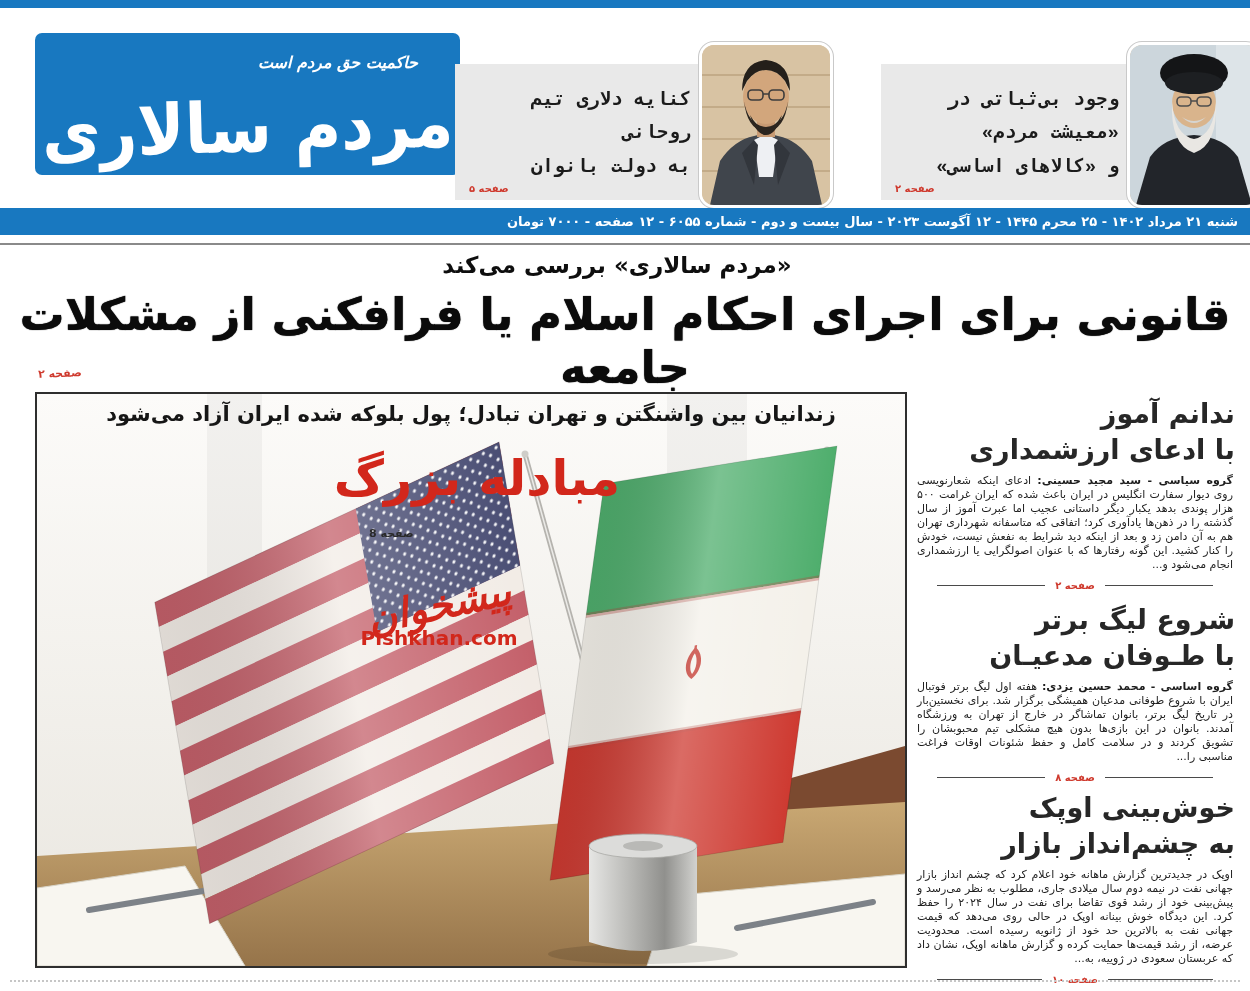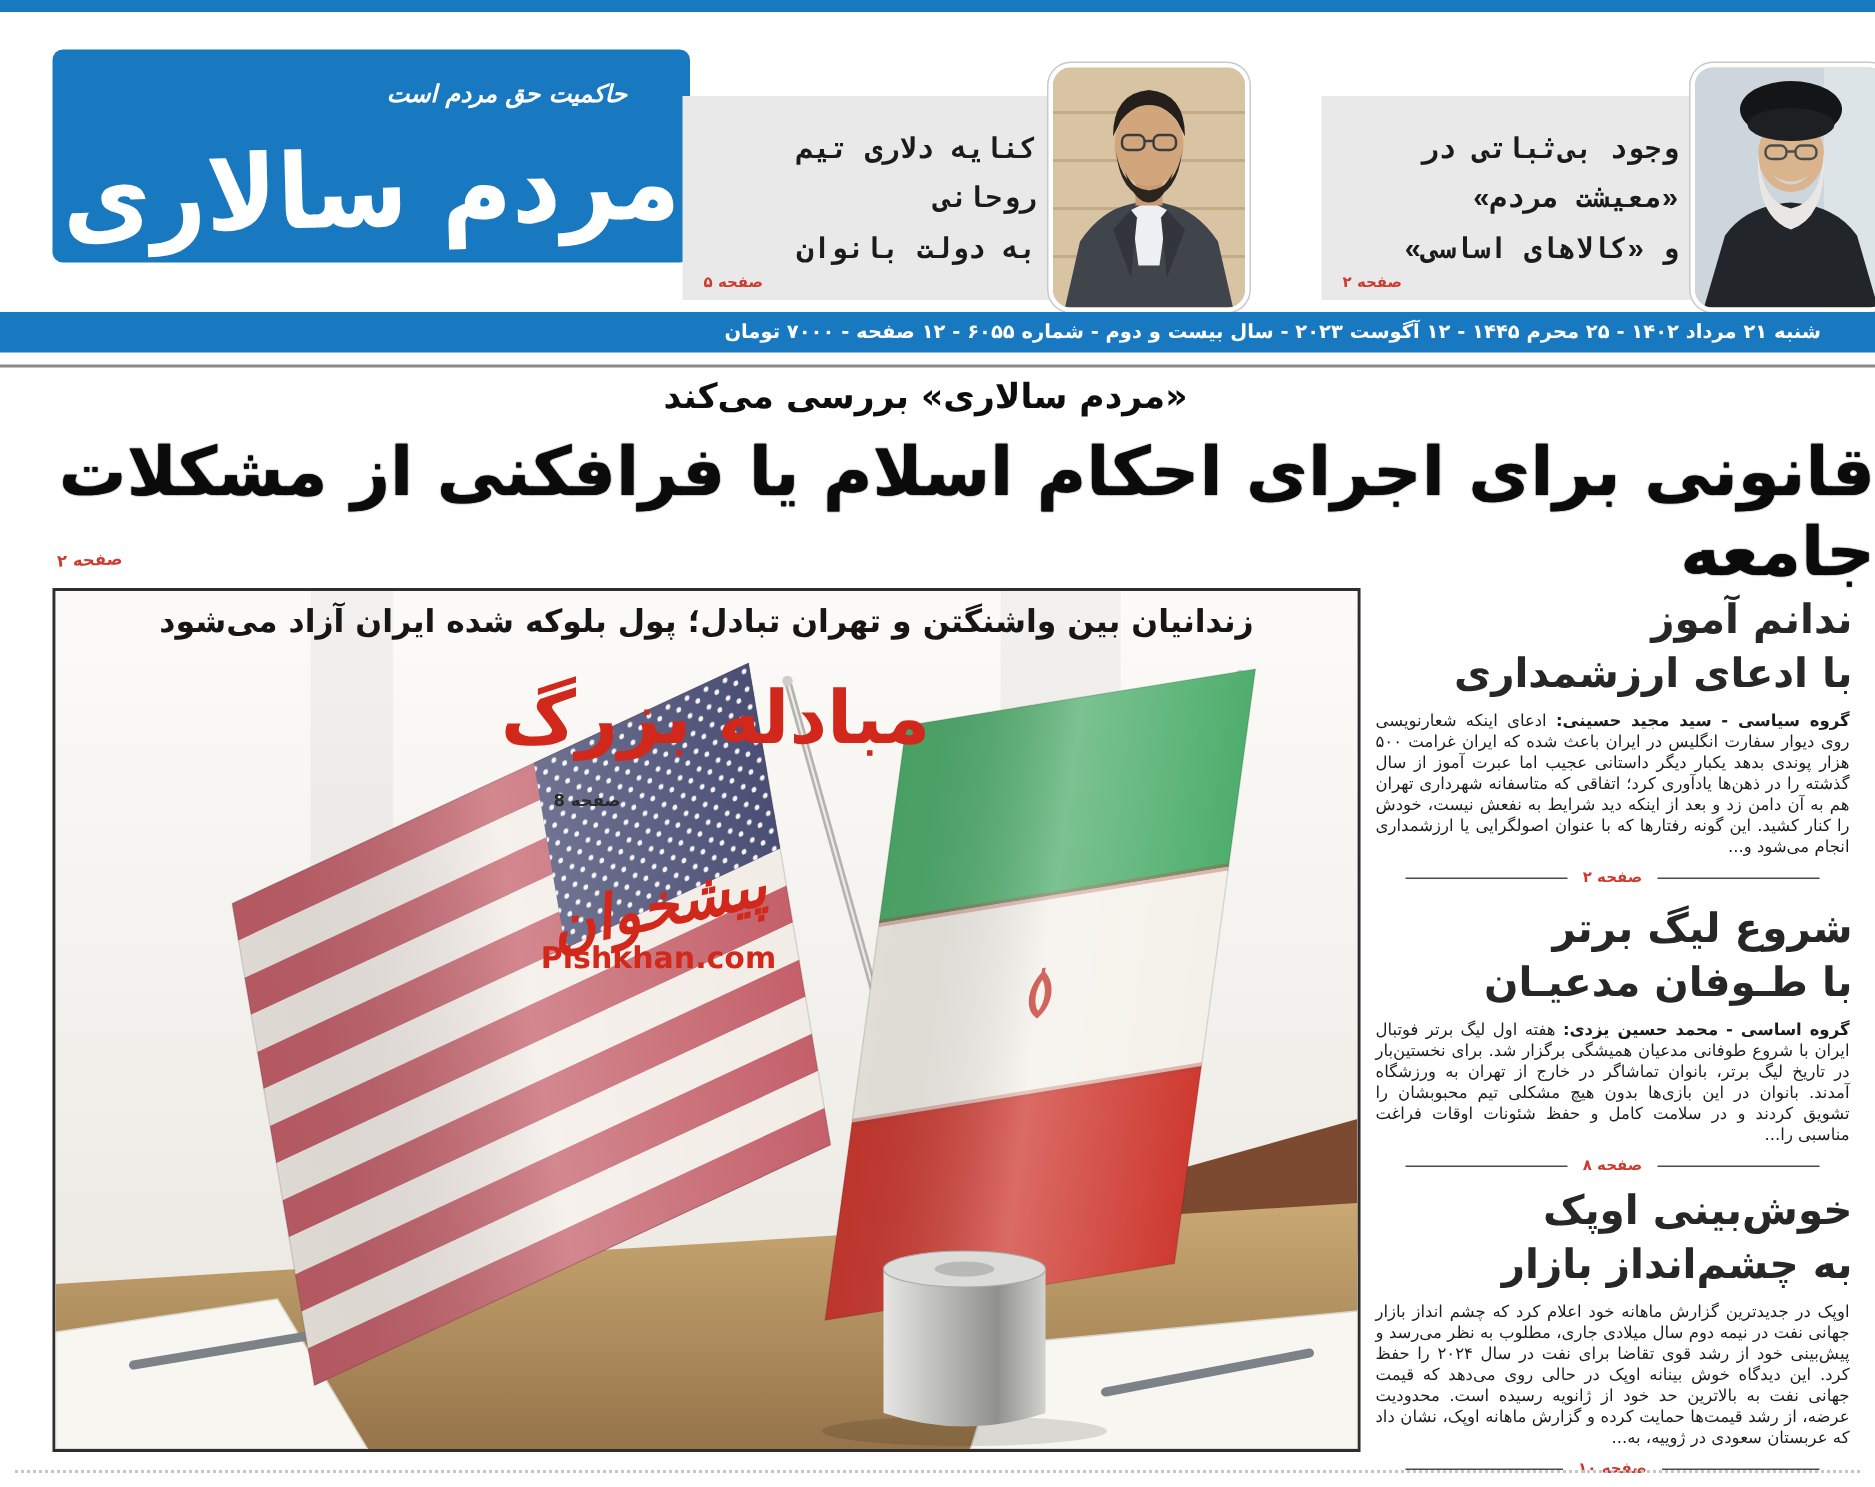--- a/index.html
+++ b/index.html
@@ -20,26 +20,26 @@
                  overflow:hidden;border:3px solid #fff;box-shadow:0 0 0 1px #c9c9c9;background:#d8c3a3;}
   .story .sphoto svg{display:block;width:100%;height:100%;}
   .story .stext{position:absolute;right:142px;left:14px;top:42px;text-align:right;
                 font-weight:bold;font-size:19px;line-height:1.75;color:#1b1b1b;font-family:Liberation Mono, monospace;}
   .story .spage{position:absolute;left:14px;bottom:14px;font-size:10px;font-weight:bold;
                 color:var(--red-label,#cf3a2e);}
   .story1{left:455px;width:378px;}
   .story2{left:881px;width:380px;}
   
   .dateline{position:absolute;top:208px;left:0;right:0;height:27px;background:var(--blue,#1878c0);
-            color:#fff;font-size:13px;font-weight:bold;line-height:27px;padding-right:36px;box-sizing:border-box;}
+            color:#fff;font-size:13px;font-weight:bold;line-height:27px;padding-right:12px;box-sizing:border-box;}
   .rule{position:absolute;top:243px;left:0;right:0;border-top:2px solid #8a8a8a;}
   
   .kicker{position:absolute;top:252px;left:0;right:16px;text-align:center;font-size:23px;
           font-weight:800;color:#0e0e0e;}
-  .headline{position:absolute;top:288px;left:0;right:0;text-align:right;font-size:45px;
+  .headline{position:absolute;top:288px;left:0;right:0;text-align:center;font-size:45px;
             font-weight:900;color:#0b0b0b;text-shadow:0 0 1px #000;letter-spacing:-1px;}
   .headline-page{position:absolute;top:367px;left:38px;font-size:11px;font-weight:bold;
                  color:var(--red-label,#cf3a2e);transform:rotate(-2deg);}
   
   .photo{position:absolute;left:35px;top:392px;width:868px;height:572px;border:2px solid #2e2e2e;
          background:#efece6;}
   .photo svg.scene{position:absolute;left:0;top:0;width:100%;height:100%;}
   .photo .caption{position:absolute;top:8px;left:0;right:0;text-align:center;font-size:21px;
                   font-weight:bold;color:#161616;}
   .photo .otitle{position:absolute;top:56px;left:295px;width:290px;text-align:center;

